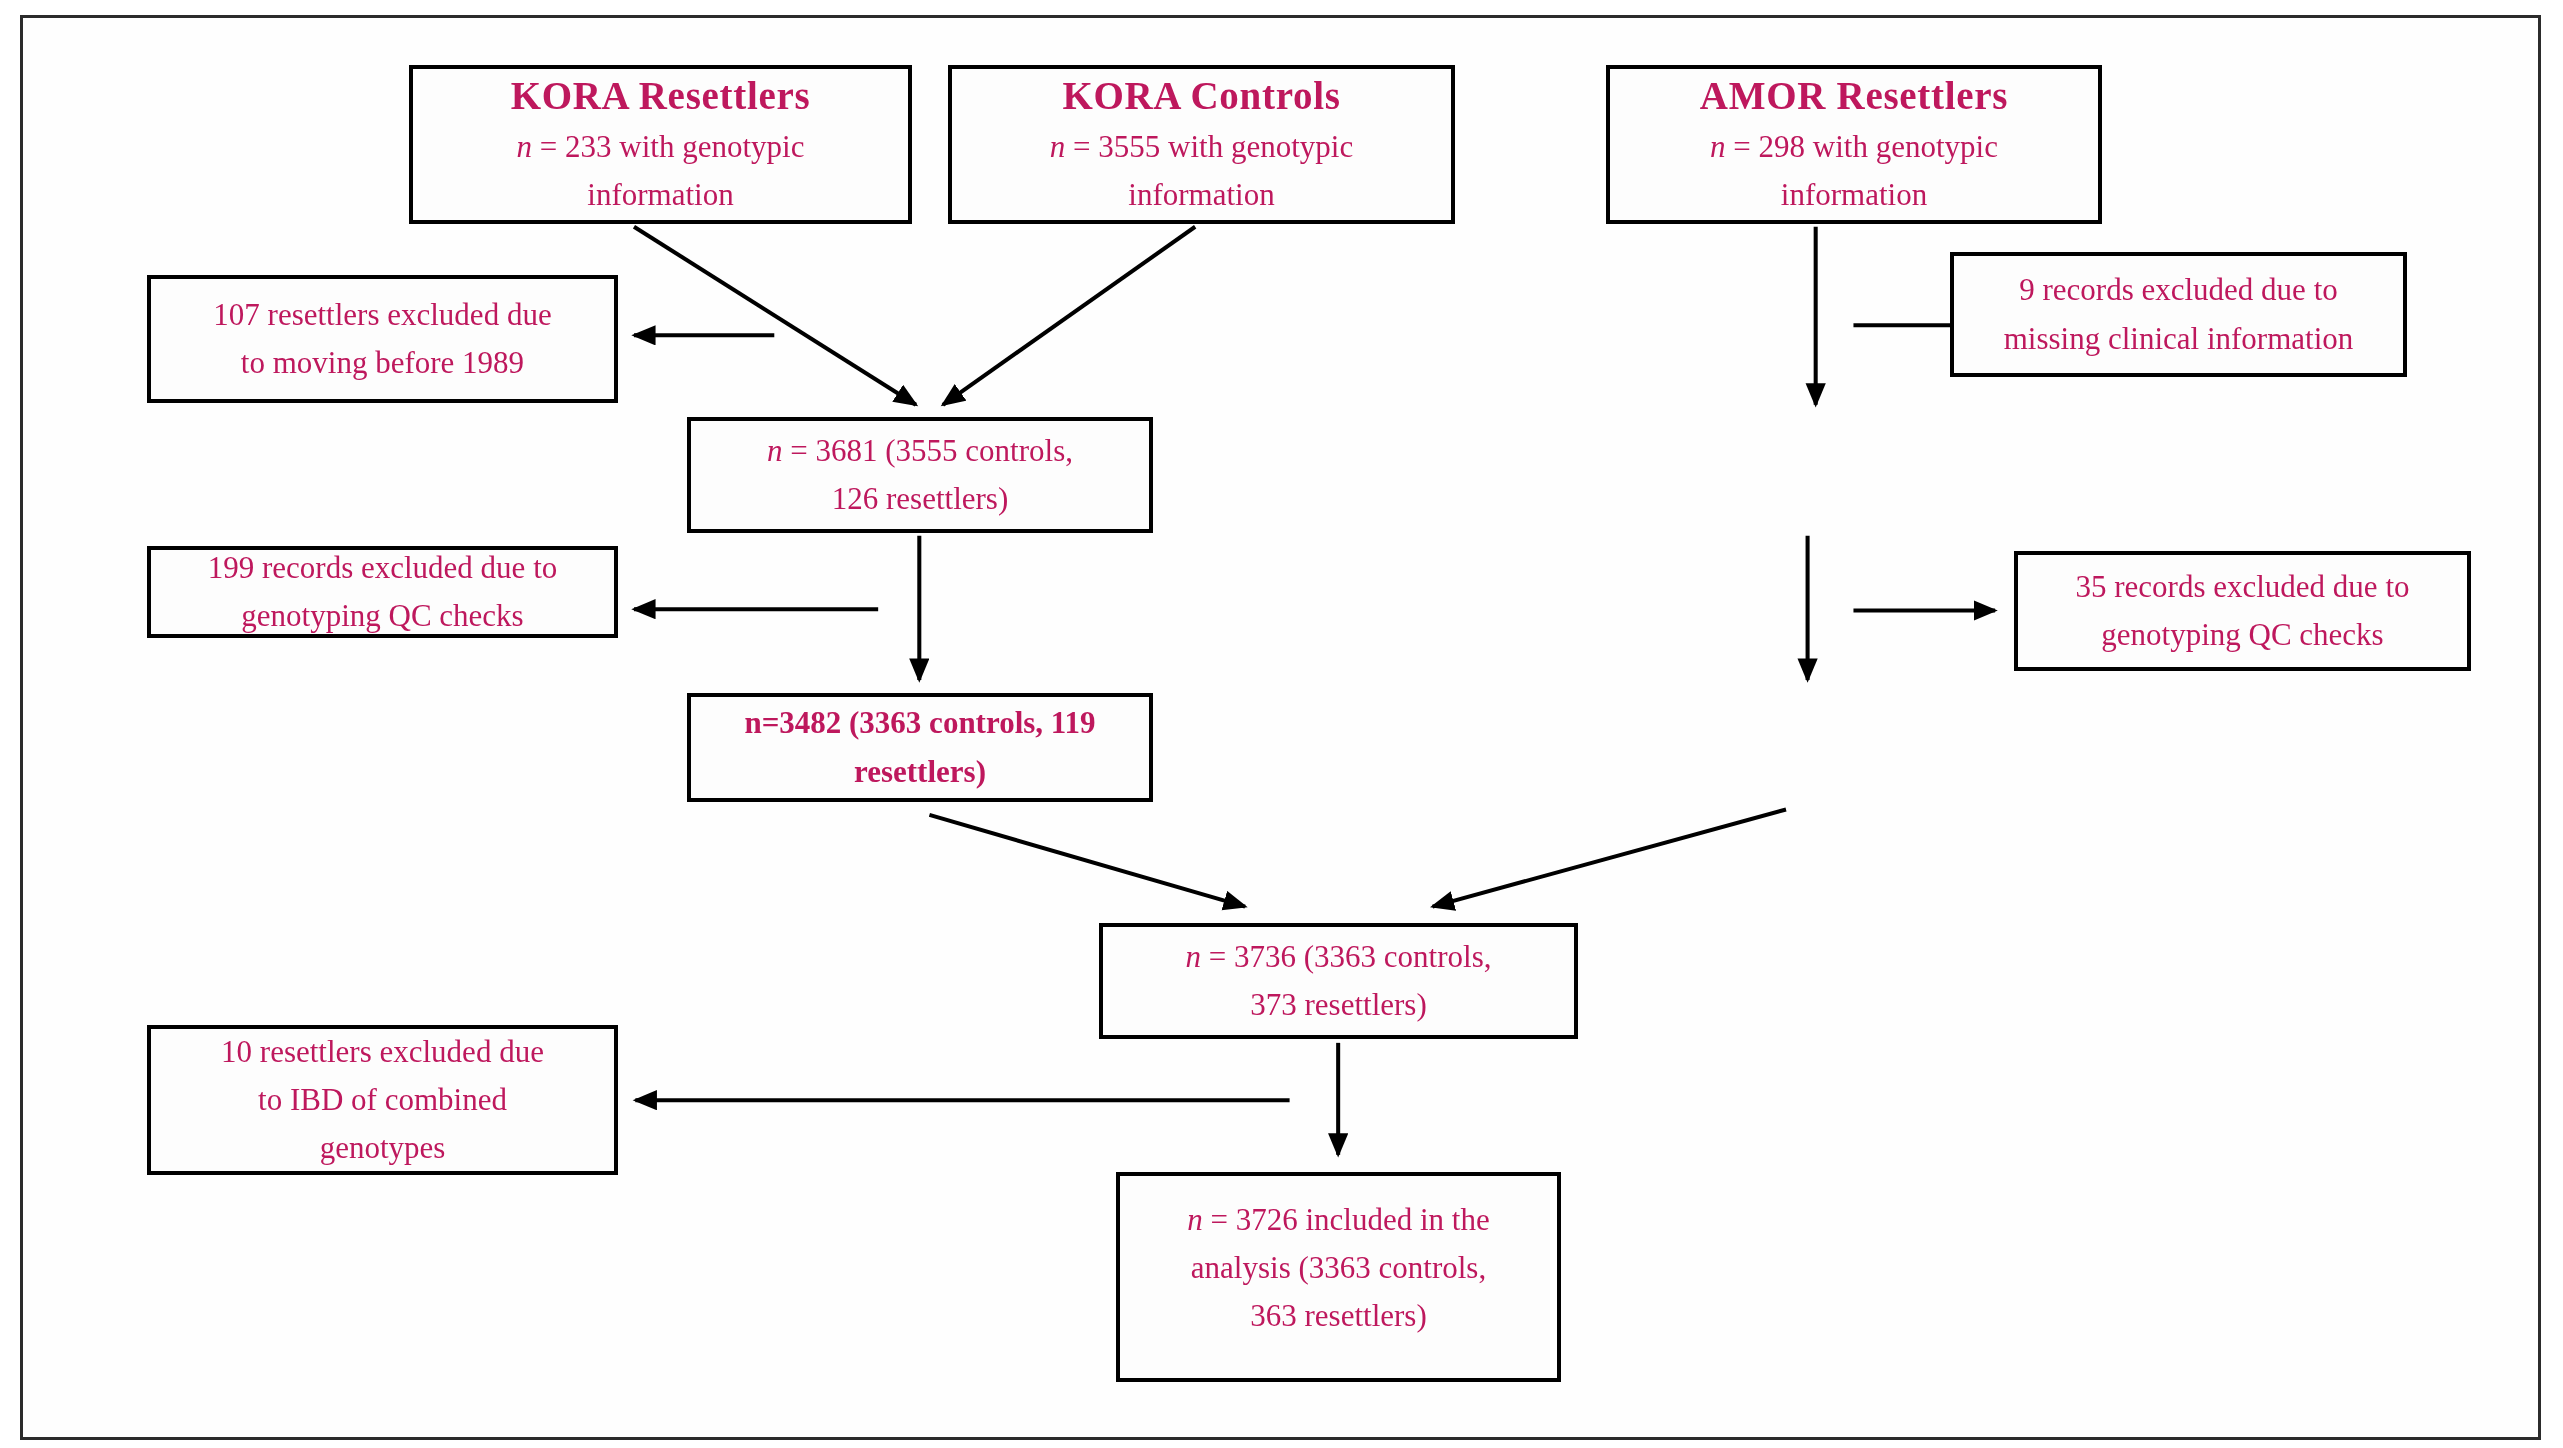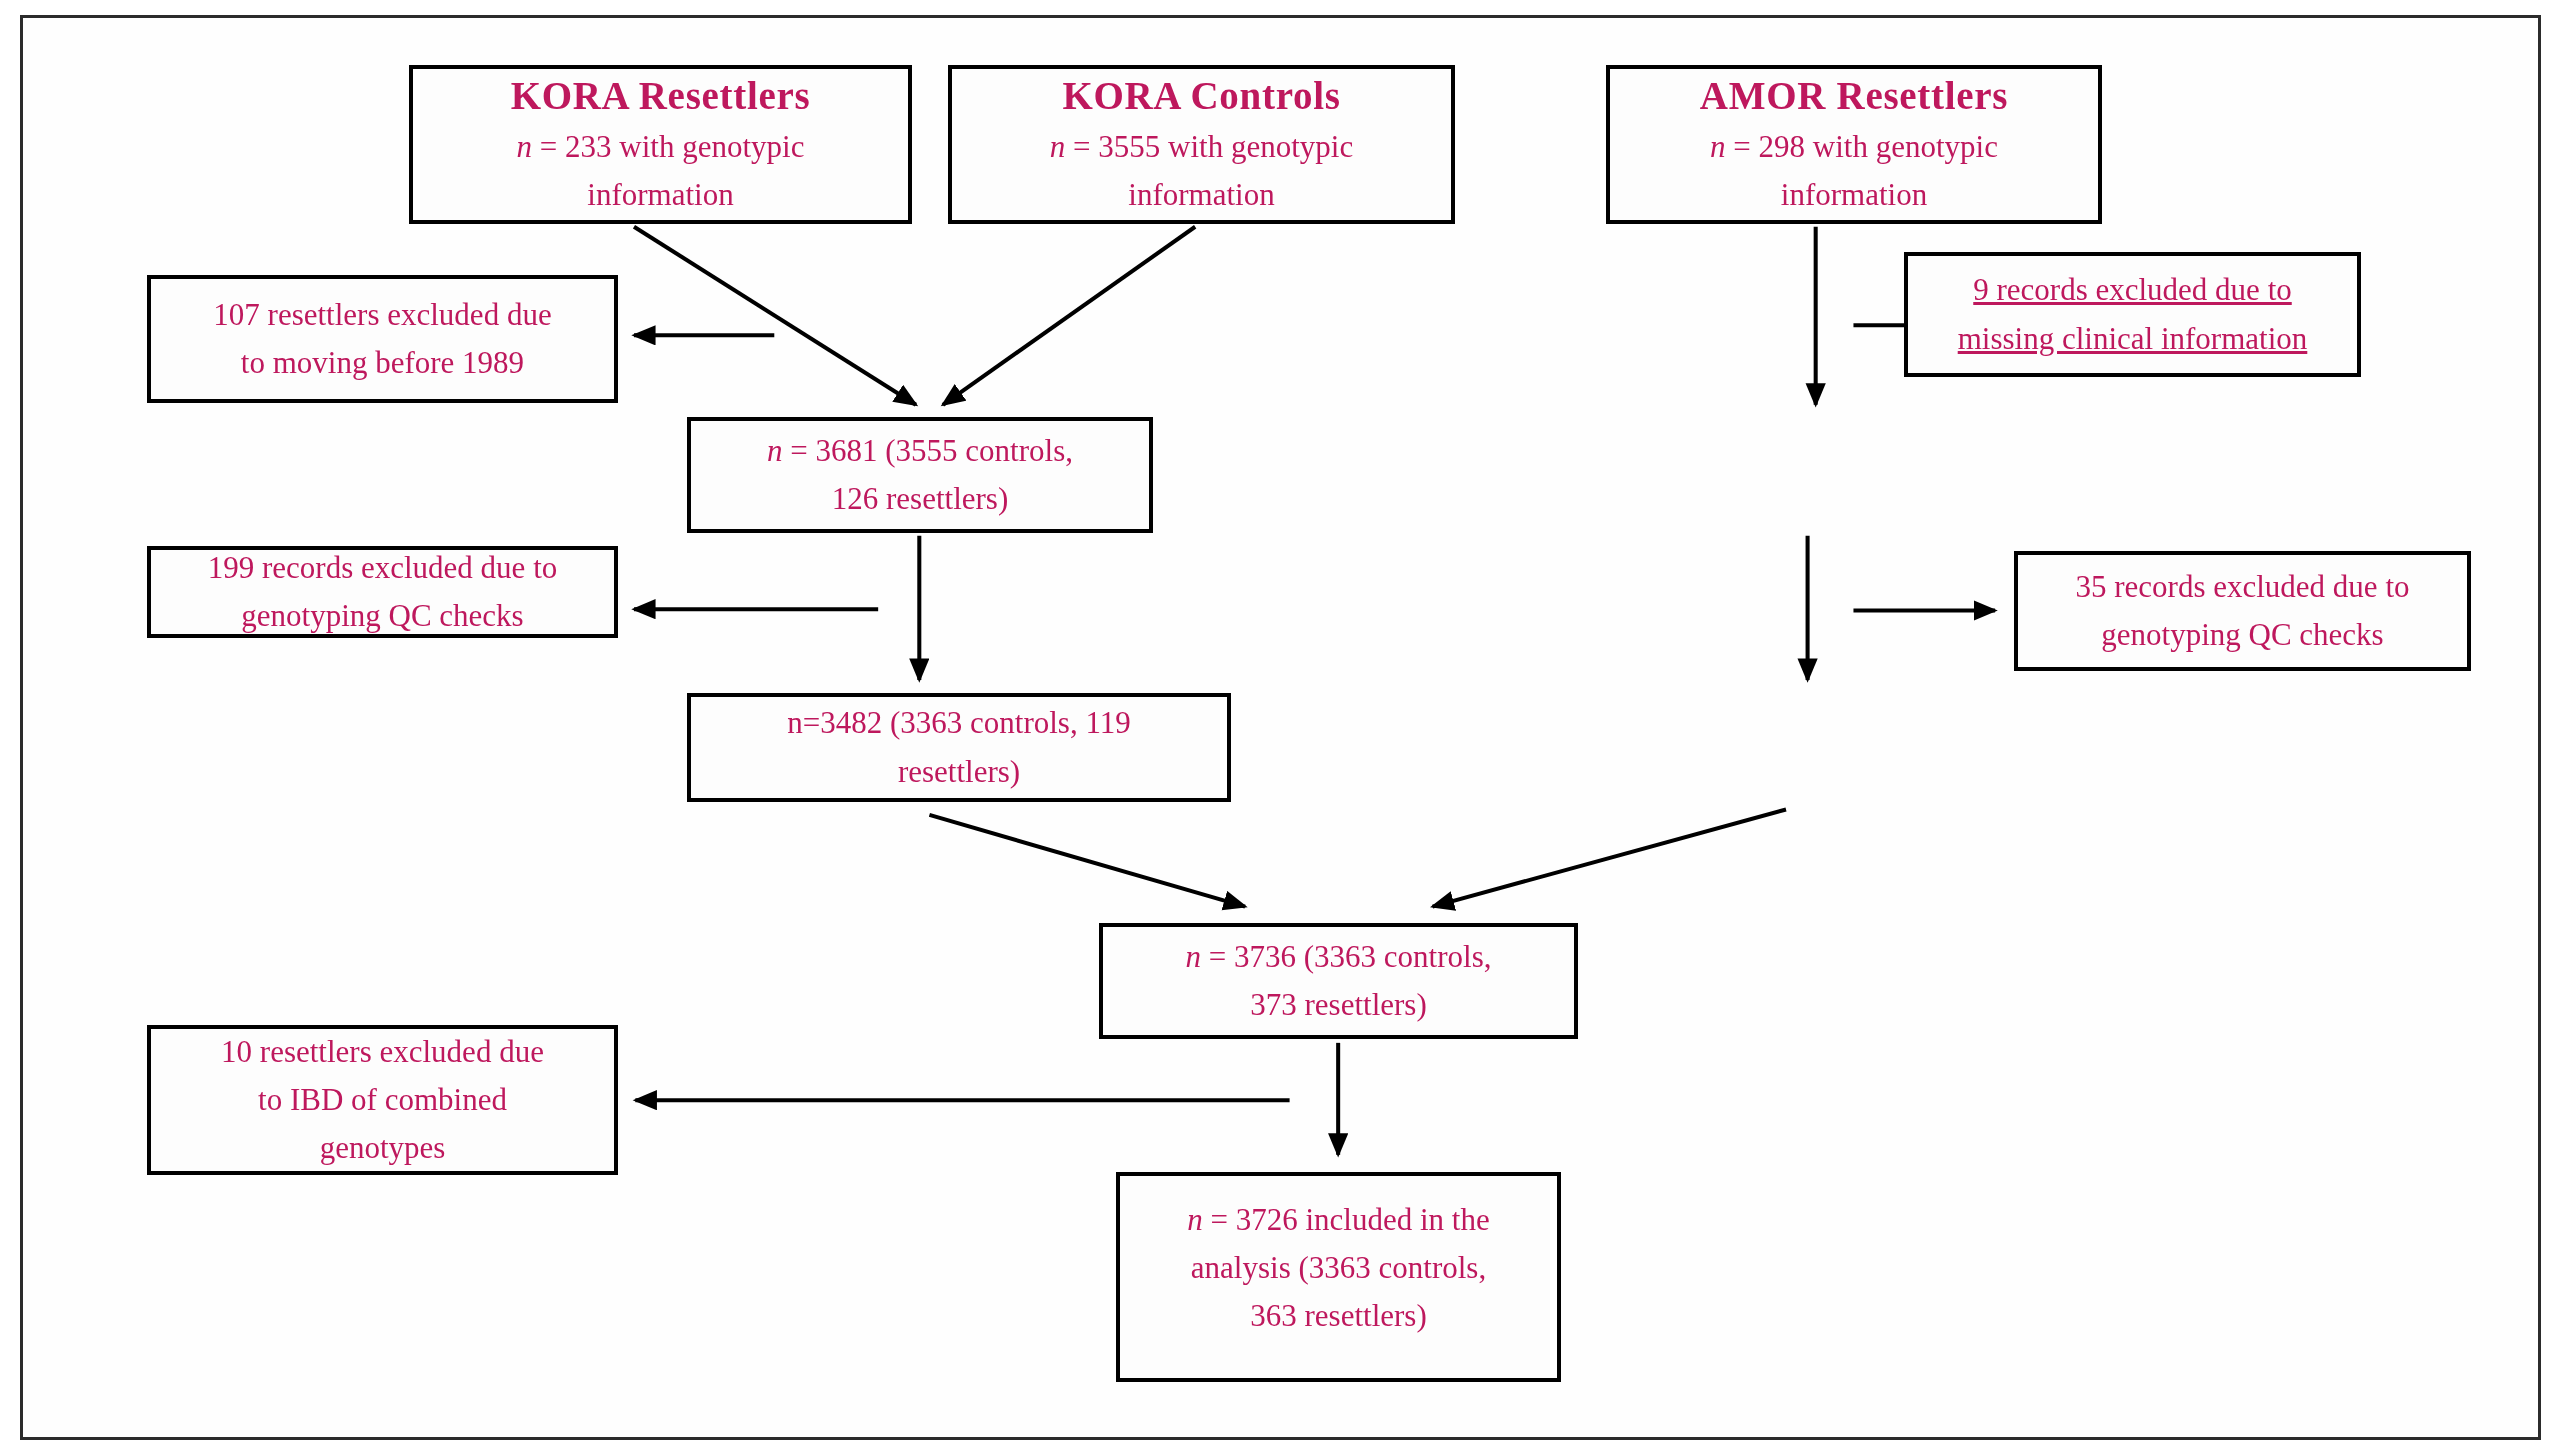--- a/index.html
+++ b/index.html
@@ -105,42 +105,42 @@
     <div class="title">AMOR Resettlers</div>
     <div class="line"><span class="it">n</span><span> = 298 with genotypic</span></div>
     <div class="line">information</div>
   </div>
 
   <div class="box" style="left:147px; top:275px; width:471px; height:128px;">
     <div class="line">107 resettlers excluded due</div>
     <div class="line">to moving before 1989</div>
   </div>
 
-  <div class="box" style="left:1904px; top:252px; width:457px; height:125px;text-decoration:underline;">
+  <div class="box" style="left:1950px; top:252px; width:457px; height:125px;">
     <div class="line">9 records excluded due to</div>
     <div class="line">missing clinical information</div>
   </div>
 
   <div class="box" style="left:687px; top:417px; width:466px; height:116px;">
     <div class="line"><span class="it">n</span><span> = 3681 (3555 controls,</span></div>
     <div class="line">126 resettlers)</div>
   </div>
 
 
   <div class="box" style="left:147px; top:546px; width:471px; height:92px;">
     <div class="line">199 records excluded due to</div>
     <div class="line">genotyping QC checks</div>
   </div>
 
   <div class="box" style="left:2014px; top:551px; width:457px; height:120px;">
     <div class="line">35 records excluded due to</div>
     <div class="line">genotyping QC checks</div>
   </div>
 
-  <div class="box" style="left:687px; top:693px; width:544px; height:109px;">
+  <div class="box" style="left:687px; top:693px; width:466px; height:109px;font-weight:bold;">
     <div class="line">n=3482 (3363 controls, 119</div>
     <div class="line">resettlers)</div>
   </div>
 
 
   <div class="box" style="left:1099px; top:923px; width:479px; height:116px;">
     <div class="line"><span class="it">n</span><span> = 3736 (3363 controls,</span></div>
     <div class="line">373 resettlers)</div>
   </div>
 

